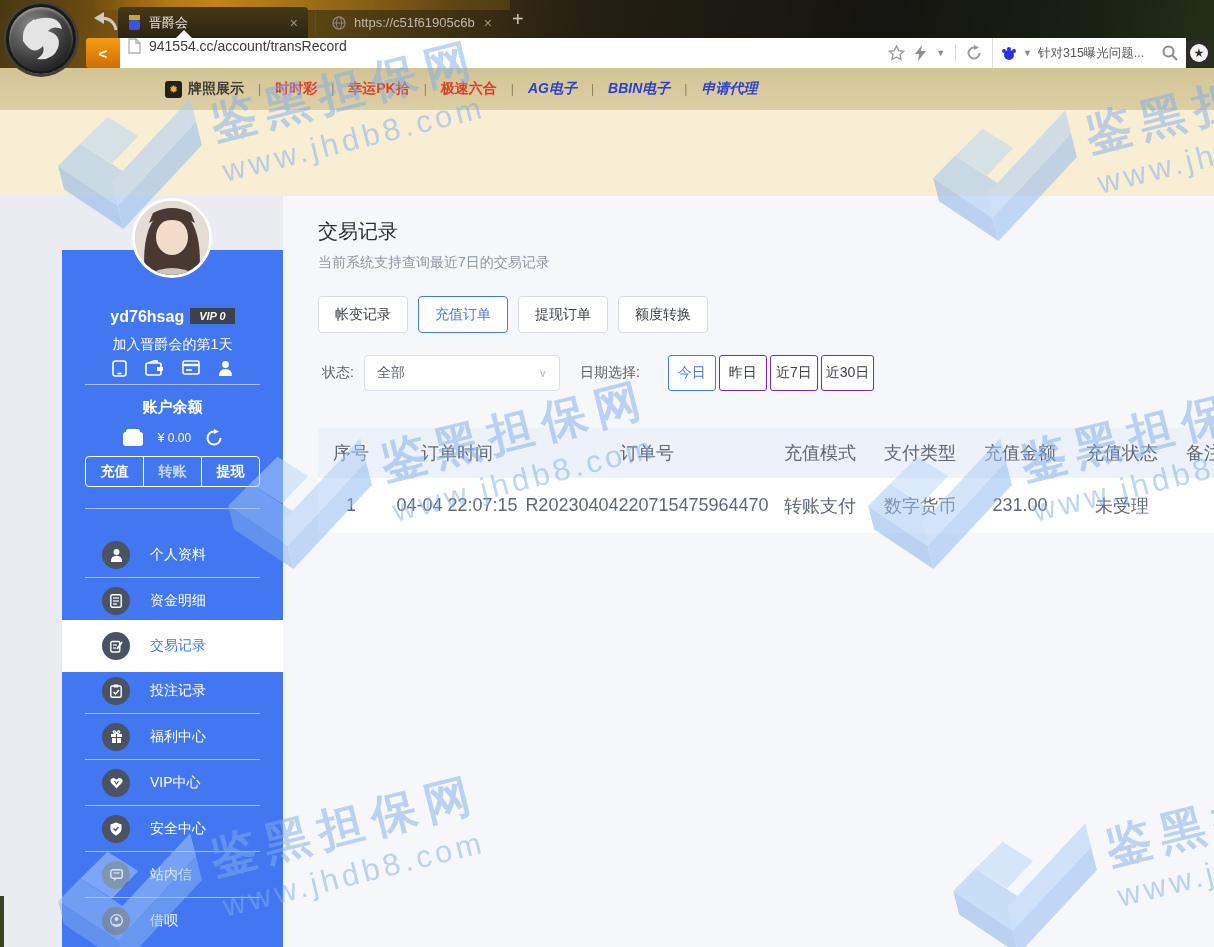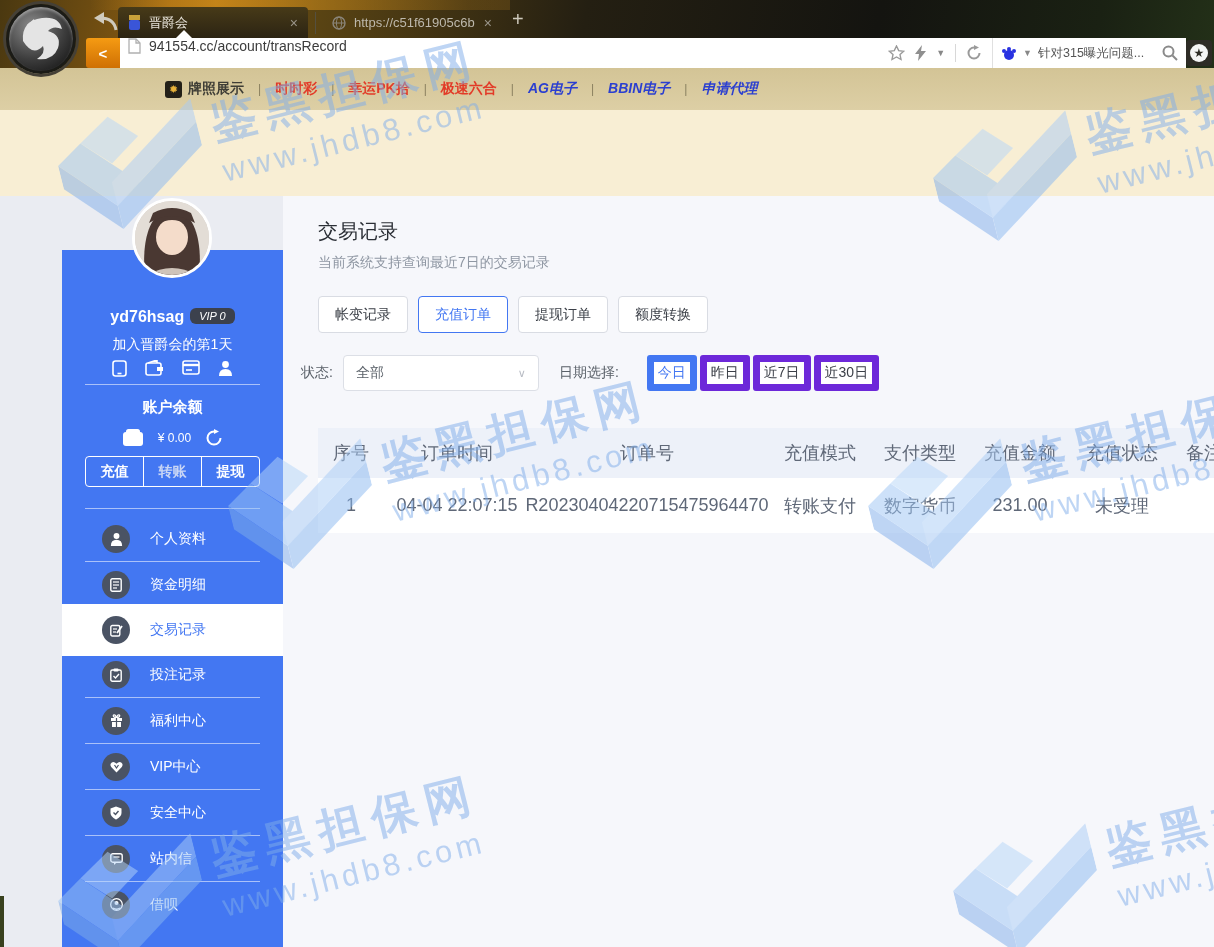--- a/index.html
+++ b/index.html
@@ -70,52 +70,52 @@
   
   .page { position:absolute; left:0; top:196px; width:1214px; height:751px; background:#eaecf2; }
   .content-bg { position:absolute; left:283px; top:0; width:931px; height:751px; background:#f6f7fb; }
   .edge { position:absolute; left:0; top:700px; width:4px; height:51px; background:#39411f; }
 
   
   .sb { position:absolute; left:62px; top:54px; width:221px; height:697px; background:#4377f2; }
   .avatar { position:absolute; left:132px; top:2px; width:80px; height:80px; border-radius:50%;
     border:3px solid #fff; overflow:hidden; background:#d8d2cc; z-index:3; }
   .uname-row { position:absolute; top:58px; width:100%; text-align:center; color:#fff; font-size:16px; font-weight:bold; }
-  .vip { display:inline-block; background:#3c414d; color:#fff; font-size:11px; font-style:italic; font-weight:normal;
-    border-radius:6px; padding:2px 9px; margin-left:6px; vertical-align:2px; }
+  .vip { display:inline-block; background:#3c414d; color:#fff; font-size:11px; font-style:italic; font-weight:bold;
+    border-radius:0; padding:2px 9px; margin-left:6px; vertical-align:2px; }
   .join { position:absolute; top:86px; width:100%; text-align:center; color:#fff; font-size:14px; }
   .sicons { position:absolute; top:110px; width:100%; display:flex; justify-content:center; gap:18px; }
   .sdiv { position:absolute; left:23px; width:175px; height:1px; background:rgba(255,255,255,.55); }
   .bal-t { position:absolute; top:148px; width:100%; text-align:center; color:#fff; font-size:15px; font-weight:bold; }
   .bal-row { position:absolute; top:178px; width:100%; display:flex; justify-content:center; align-items:center; gap:14px; color:#fff; }
   .bal-amt { font-size:12px; }
   .acts { position:absolute; left:23px; top:206px; width:175px; height:31px; border:1px solid #fff; border-radius:4px; display:flex; }
   .act { flex:1; display:flex; align-items:center; justify-content:center; color:#fff; font-size:14px; font-weight:bold; border-right:1px solid #fff; }
   .act:last-child { border-right:none; }
   .act.dim { color:#c9d6f5; }
-  .menu { position:absolute; left:0; top:266px; width:221px; }
+  .menu { position:absolute; left:0; top:282px; width:221px; }
   .mi { position:relative; height:45px; display:flex; align-items:center; padding-left:40px; gap:20px; color:#fff; font-size:14px; }
   .mi .ring { width:28px; height:28px; border-radius:50%; background:#4a5364; display:flex; align-items:center; justify-content:center; flex:none; }
   .mi.active { background:#fff; color:#4377f2; height:52px; margin:-3px 0 -4px 0; z-index:2; }
   .mi-div { width:175px; height:1px; background:rgba(255,255,255,.55); margin:0 auto; }
 
   
   .m-title { position:absolute; left:318px; top:22px; font-size:20px; color:#2b2f36; font-weight:500; }
   .m-sub { position:absolute; left:318px; top:58px; font-size:14px; color:#8f97a3; }
   .m-tabs { position:absolute; left:318px; top:100px; display:flex; gap:10px; }
   .mtab { height:37px; padding:0 16px; background:#fff; border:1px solid #d9dce3; border-radius:4px;
     display:flex; align-items:center; font-size:14px; color:#3c4048; }
   .mtab.active { border-color:#4377f2; color:#4377f2; }
-  .filter { position:absolute; left:301px; top:159px; display:flex; align-items:center; }
+  .filter { position:absolute; left:322px; top:159px; display:flex; align-items:center; }
   .f-label { font-size:14px; color:#5a6169; margin-right:10px; }
   .sel { width:196px; height:36px; background:#fff; border:1px solid #dcdfe6; border-radius:4px;
     display:flex; align-items:center; justify-content:space-between; padding:0 12px; font-size:14px; color:#5a6169; }
   .sel .ch { color:#b8bcc4; font-size:11px; }
   .dates { display:flex; gap:3px; margin-left:18px; }
-  .dbtn { height:36px; min-width:48px; padding:0 4px; background:#fff; border:7px solid #6d28d9; border-radius:3px;
+  .dbtn { height:36px; min-width:48px; padding:0 4px; background:#fff; border:1px solid #6d28d9; border-radius:3px;
     display:flex; align-items:center; justify-content:center; font-size:14px; color:#3c4048; }
   .dbtn.active { border-color:#4377f2; color:#4377f2; }
   .tbl { position:absolute; left:318px; top:232px; width:922px; }
   .trow { display:flex; }
   .trow.head { background:#edf1f9; height:50px; }
   .trow.body { background:#fff; height:55px; }
   .tc { display:flex; align-items:center; justify-content:center; font-size:18px; color:#5f6878; text-align:center; }
   .tc:nth-child(1){width:66px;} .tc:nth-child(2){width:146px;} .tc:nth-child(3){width:234px;}
   .tc:nth-child(4){width:112px;} .tc:nth-child(5){width:88px;} .tc:nth-child(6){width:112px;}
   .tc:nth-child(7){width:92px;} .tc:nth-child(8){width:72px;}

